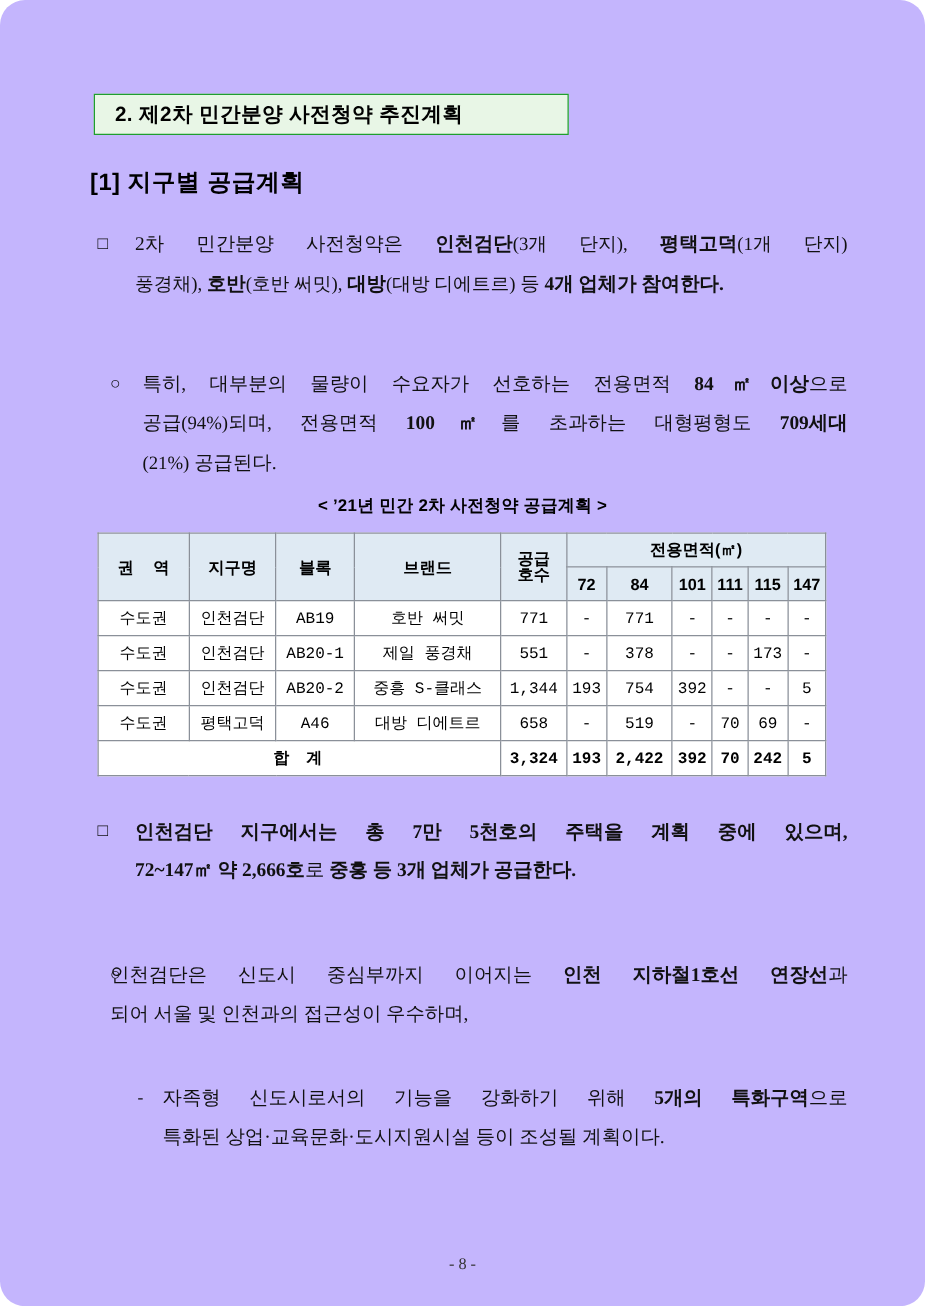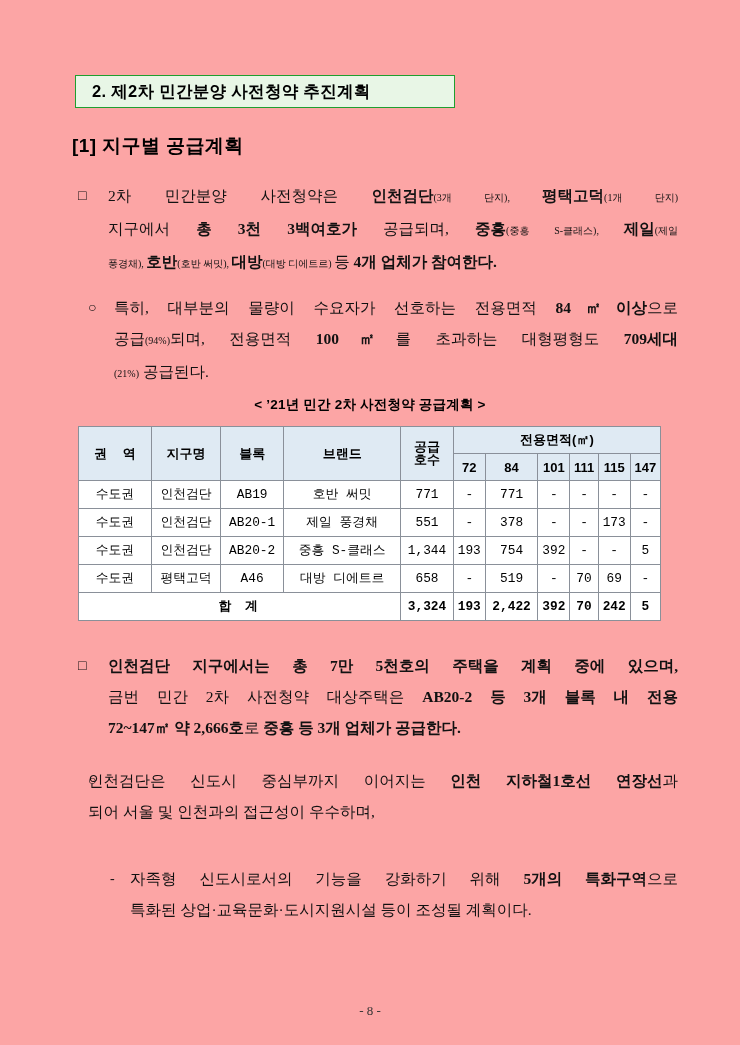--- a/index.html
+++ b/index.html
@@ -12,21 +12,22 @@
     height: 1045px;
     position: relative;
     font-family: "Liberation Serif", "DejaVu Serif", serif;
     color: #111111;
     overflow: hidden;
   }
 
   .page {
     position: absolute;
     inset: 0;
-    background: #fca5a5;
+    background: #c4b5fd;
+    border-radius: 20px;
   }
 
   
   .section-box {
     position: absolute;
     left: 75px;
     top: 75px;
     width: 380px;
     height: 33px;
     box-sizing: border-box;
@@ -69,21 +70,21 @@
     position: absolute;
     left: 0;
     top: 0;
     font-size: 14px;
     line-height: 31px;
   }
   .para .ptext {
     display: block;
   }
   .b { font-weight: 700; }
-  .sm { font-size: 10px; }
+  .sm { font-size: 15px; }
 
   
   .p1 { left: 78px; top: 180px; width: 600px; }
   .p1 .ptext { margin-left: 30px; }
 
   
   .p2 { left: 88px; top: 292px; width: 590px; }
   .p2 .ptext { margin-left: 26px; }
 
   .p3 { left: 78px; top: 650px; width: 600px; }
@@ -195,21 +196,20 @@
   <div class="section-box">
     <span class="section-box-title">2. 제2차 민간분양 사전청약 추진계획</span>
   </div>
 
   <div class="sub-heading">[1] 지구별 공급계획</div>
 
   <div class="para p1">
     <span class="marker">□</span>
     <span class="ptext">
         <span class="justify-line"><span>2차  민간분양  사전청약은  </span><span class="b">인천검단</span><span class="sm">(3개  단지), </span><span class="b">평택고덕</span><span class="sm">(1개  단지)</span></span>
-        <span class="justify-line"><span>지구에서  </span><span class="b">총  3천  3백여호가</span><span>  공급되며,  </span><span class="b">중흥</span><span class="sm">(중흥 S-클래스), </span><span class="b">제일</span><span class="sm">(제일</span></span>
         <span class="justify-last"><span class="sm">풍경채), </span><span class="b">호반</span><span class="sm">(호반 써밋), </span><span class="b">대방</span><span class="sm">(대방 디에트르) </span><span>등  </span><span class="b">4개  업체가  참여한다.</span></span>
       </span>
   </div>
 
   <div class="para p2">
     <span class="marker">○</span>
     <span class="ptext">
         <span class="justify-line"><span>특히,  대부분의  물량이  수요자가  선호하는  전용면적  </span><span class="b">84㎡이상</span><span>으로</span></span>
         <span class="justify-line"><span>공급</span><span class="sm">(94%)</span><span>되며,   전용면적   </span><span class="b">100㎡</span><span>를   초과하는   대형평형도   </span><span class="b">709세대</span></span>
         <span class="justify-last"><span class="sm">(21%)</span><span>  공급된다.</span></span>
@@ -307,21 +307,20 @@
         <td>242</td>
         <td>5</td>
       </tr>
     </tbody>
   </table>
 
   <div class="para p3">
     <span class="marker">□</span>
     <span class="ptext">
         <span class="justify-line"><span class="b">인천검단  지구에서는  </span><span class="b">총  7만  5천호의  주택을  계획  중에  있으며,</span></span>
-        <span class="justify-line"><span>금번  민간  2차  사전청약  대상주택은  </span><span class="b">AB20-2  등  3개  블록  내  전용</span></span>
         <span class="justify-last"><span class="b">72~147㎡  약  2,666호</span><span>로  </span><span class="b">중흥  등  3개  업체가  공급한다.</span></span>
       </span>
   </div>
 
   <div class="para p4">
     <span class="marker">○</span>
     <span class="ptext">
         <span class="justify-line"><span>인천검단은  신도시  중심부까지  이어지는  </span><span class="b">인천  지하철1호선  연장선</span><span>과</span></span>
         <span class="justify-last"><span>되어  서울  및  인천과의  접근성이  우수하며,</span></span>
       </span>

